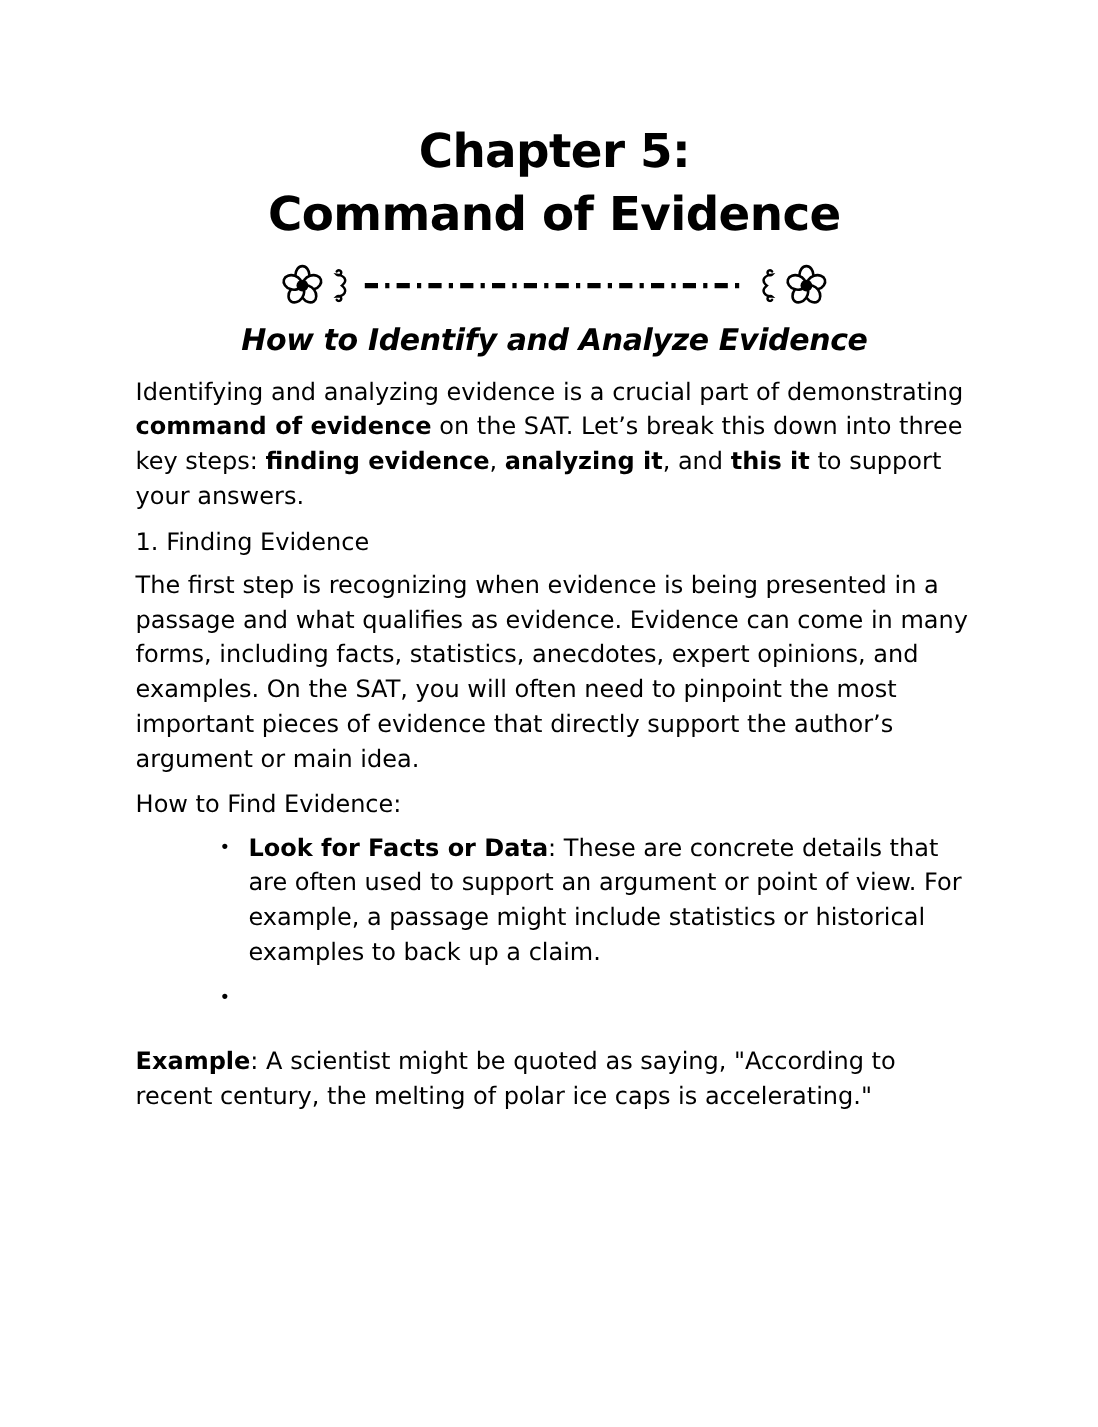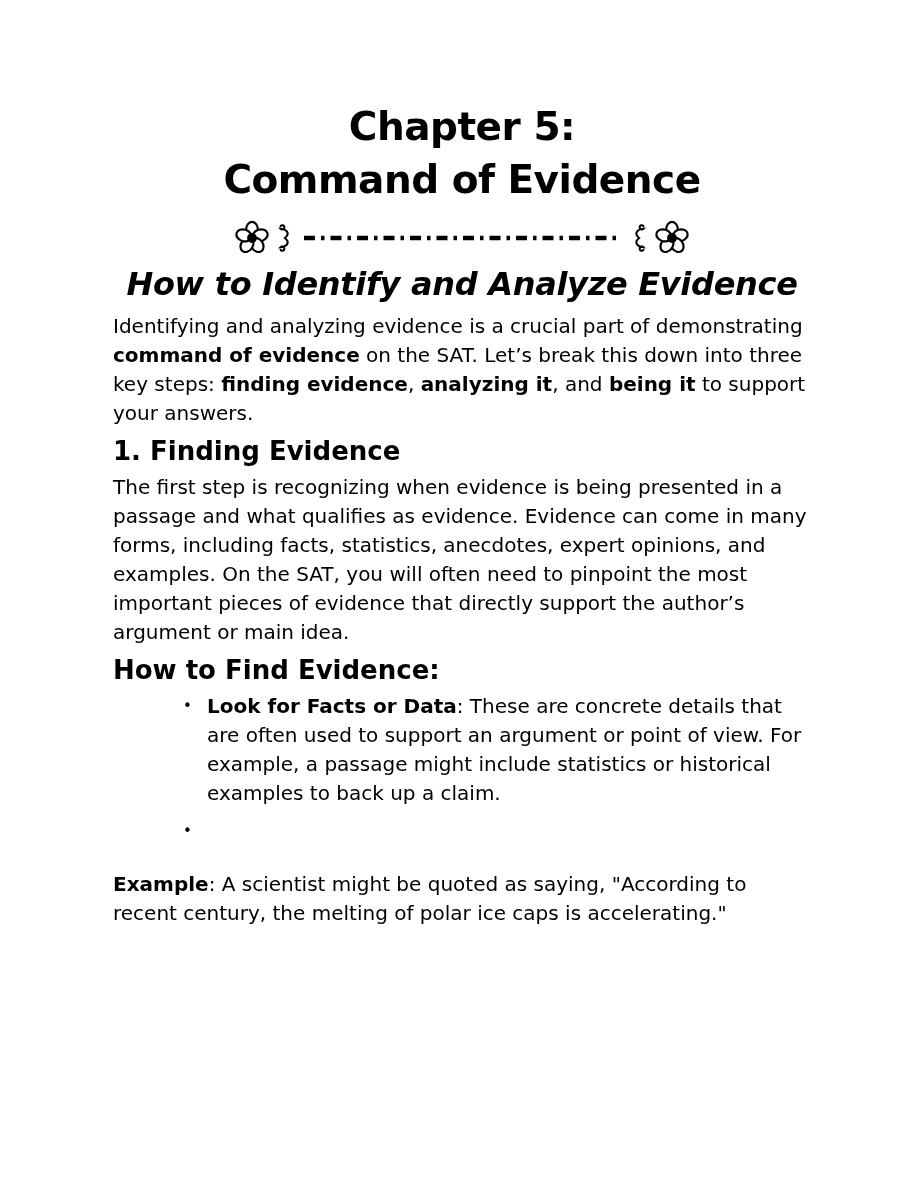--- a/index.html
+++ b/index.html
@@ -33,37 +33,37 @@
     display: flex;
     align-items: center;
     justify-content: center;
     gap: 7px;
     margin: 10px 0 6px 0;
     height: 44px;
   }
   .divider svg { display: block; }
   .section-heading {
     margin: 2px 0 10px 0;
-    font-size: 32px;
+    font-size: 25px;
     line-height: 36px;
     font-weight: bold;
     font-style: italic;
     text-align: center;
     letter-spacing: -0.3px;
   }
   .body-text {
     margin: 0 0 9px 0;
     font-size: 20px;
     line-height: 29px;
   }
   .sub-heading {
     margin: 0 0 7px 0;
-    font-size: 26px;
+    font-size: 20px;
     line-height: 29px;
-    font-weight: bold;
+    font-weight: normal;
   }
   .b { font-weight: bold; }
   .bullet-item {
     display: flex;
     margin: 7px 0 9px 0;
   }
   .bullet-dot {
     flex: 0 0 auto;
     width: 24px;
     margin-left: 70px;
@@ -146,21 +146,21 @@
               <ellipse cx="20" cy="10.5" rx="6.5" ry="8.5"></ellipse>
             </g>
         </g>
         <circle cx="20" cy="20" r="5.5" fill="#000"></circle>
       </svg>
     </span>
   </div>
 
   <h2 class="section-heading">How to Identify and Analyze Evidence</h2>
 
-  <p class="body-text"><span>Identifying and analyzing evidence is a crucial part of demonstrating </span><span class="b">command of evidence</span><span> on the SAT. Let’s break this down into three key steps: </span><span class="b">finding evidence</span><span>, </span><span class="b">analyzing it</span><span>, and </span><span class="b">being it</span><span> to support your answers.</span></p>
+  <p class="body-text"><span>Identifying and analyzing evidence is a crucial part of demonstrating </span><span class="b">command of evidence</span><span> on the SAT. Let’s break this down into three key steps: </span><span class="b">finding evidence</span><span>, </span><span class="b">analyzing it</span><span>, and </span><span class="b">this it</span><span> to support your answers.</span></p>
 
   <h3 class="sub-heading">1. Finding Evidence</h3>
 
   <p class="body-text">The first step is recognizing when evidence is being presented in a passage and what qualifies as evidence. Evidence can come in many forms, including facts, statistics, anecdotes, expert opinions, and examples. On the SAT, you will often need to pinpoint the most important pieces of evidence that directly support the author’s argument or main idea.</p>
 
   <h3 class="sub-heading">How to Find Evidence:</h3>
 
   <div class="bullet-item">
     <span class="bullet-dot">•</span>
     <p class="bullet-text"><span class="b">Look for Facts or Data</span><span>: These are concrete details that are often used to support an argument or point of view. For example, a passage might include statistics or historical examples to back up a claim.</span></p>

